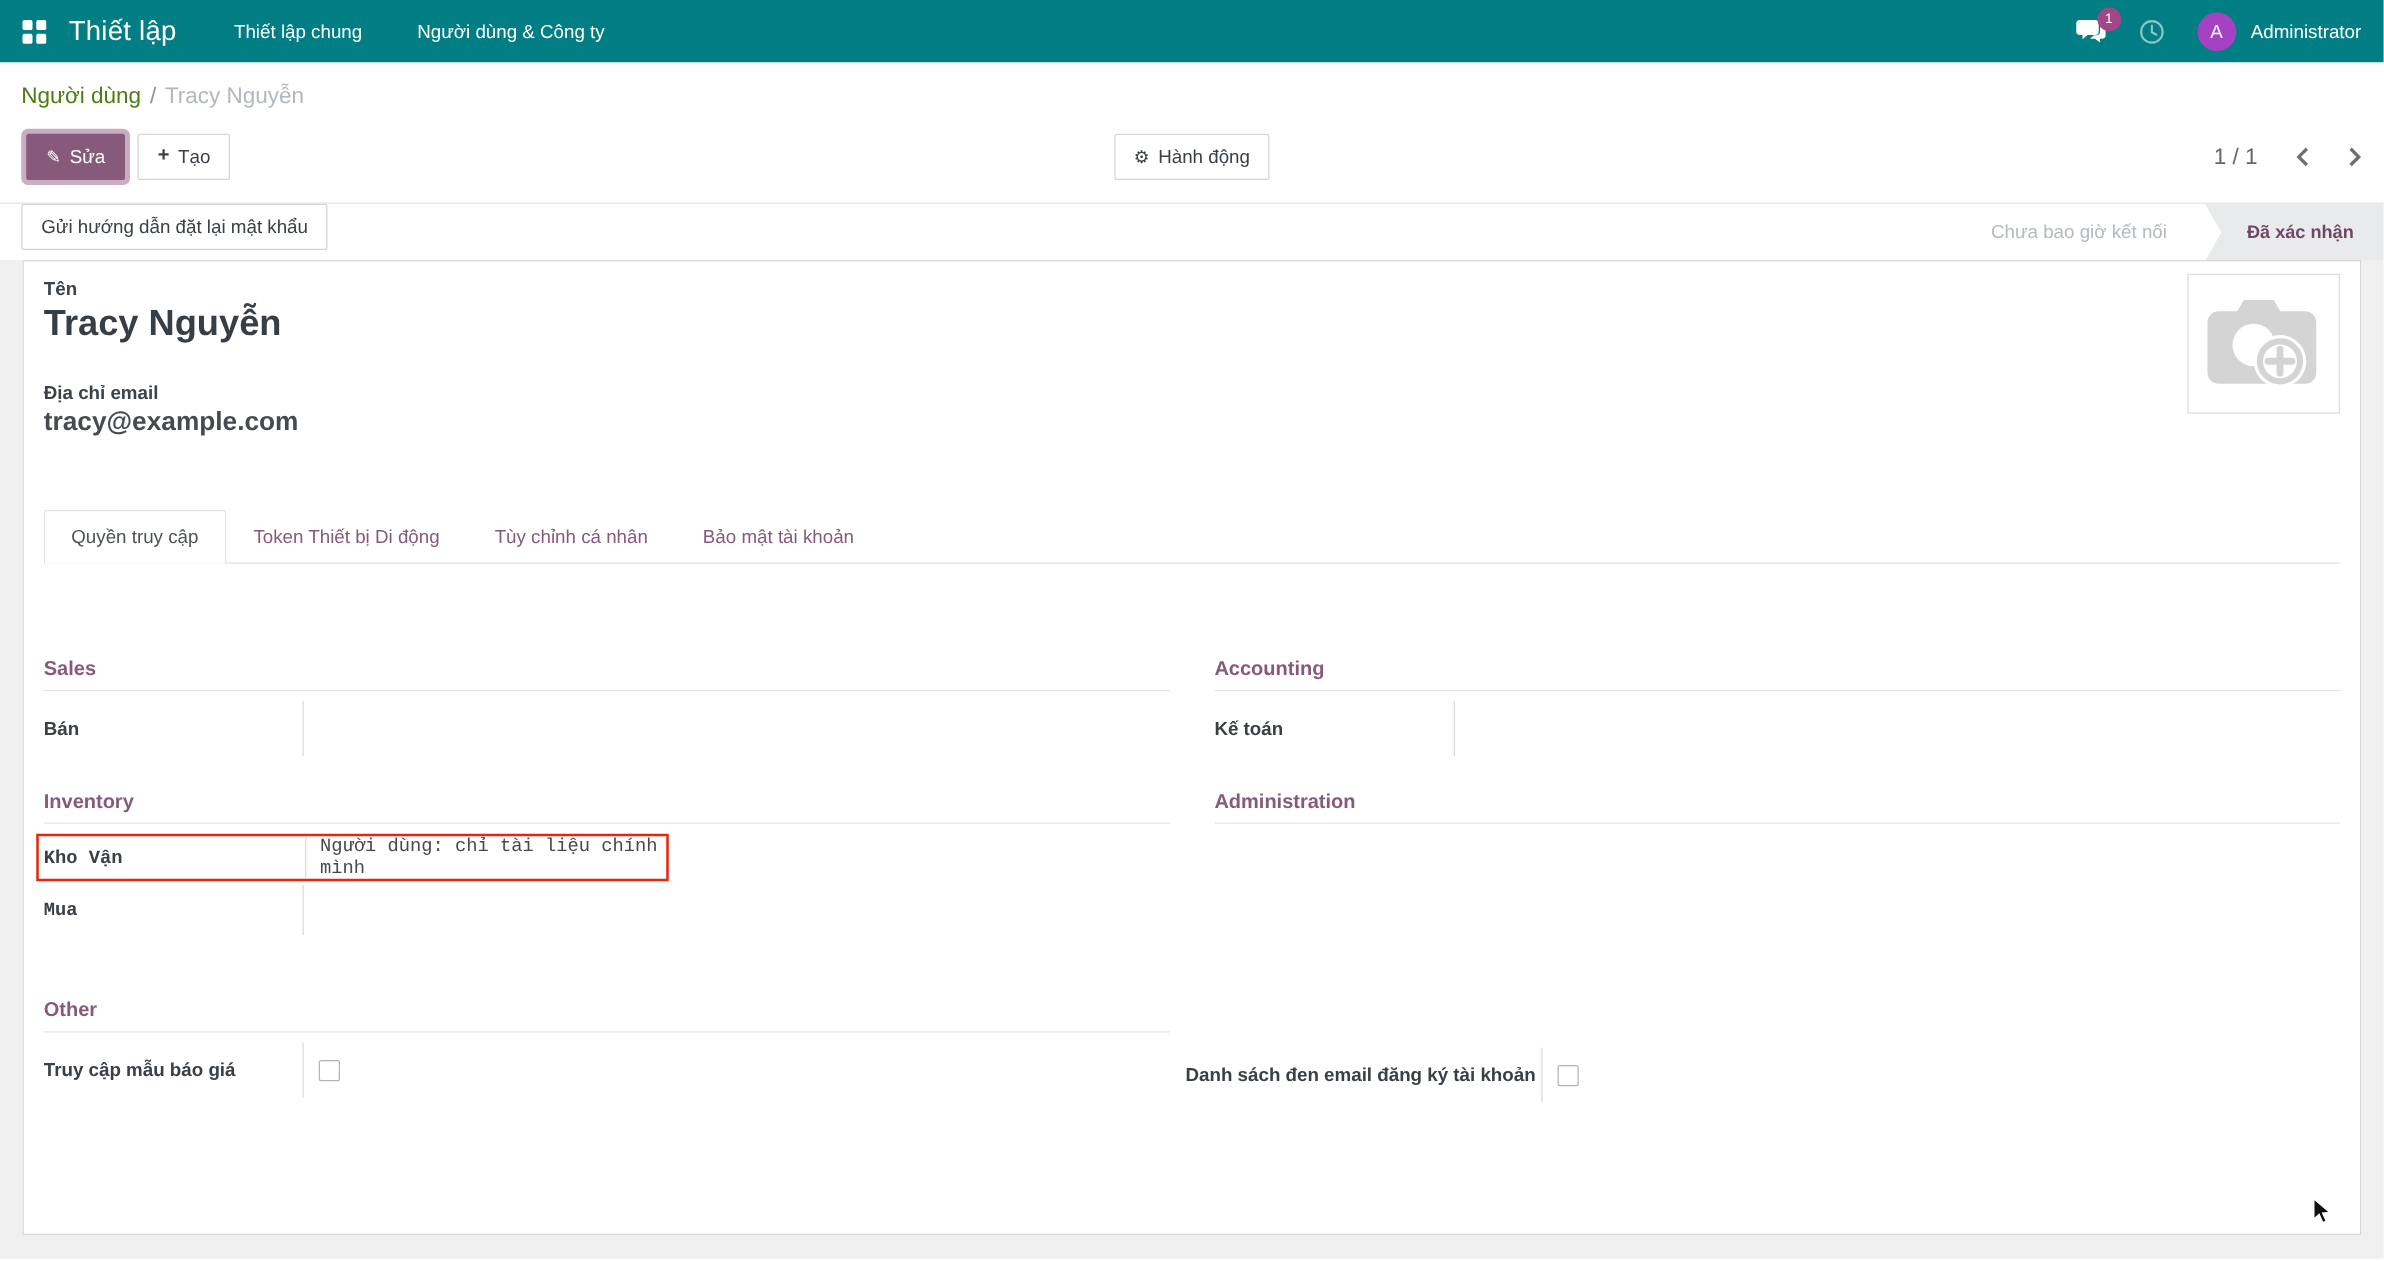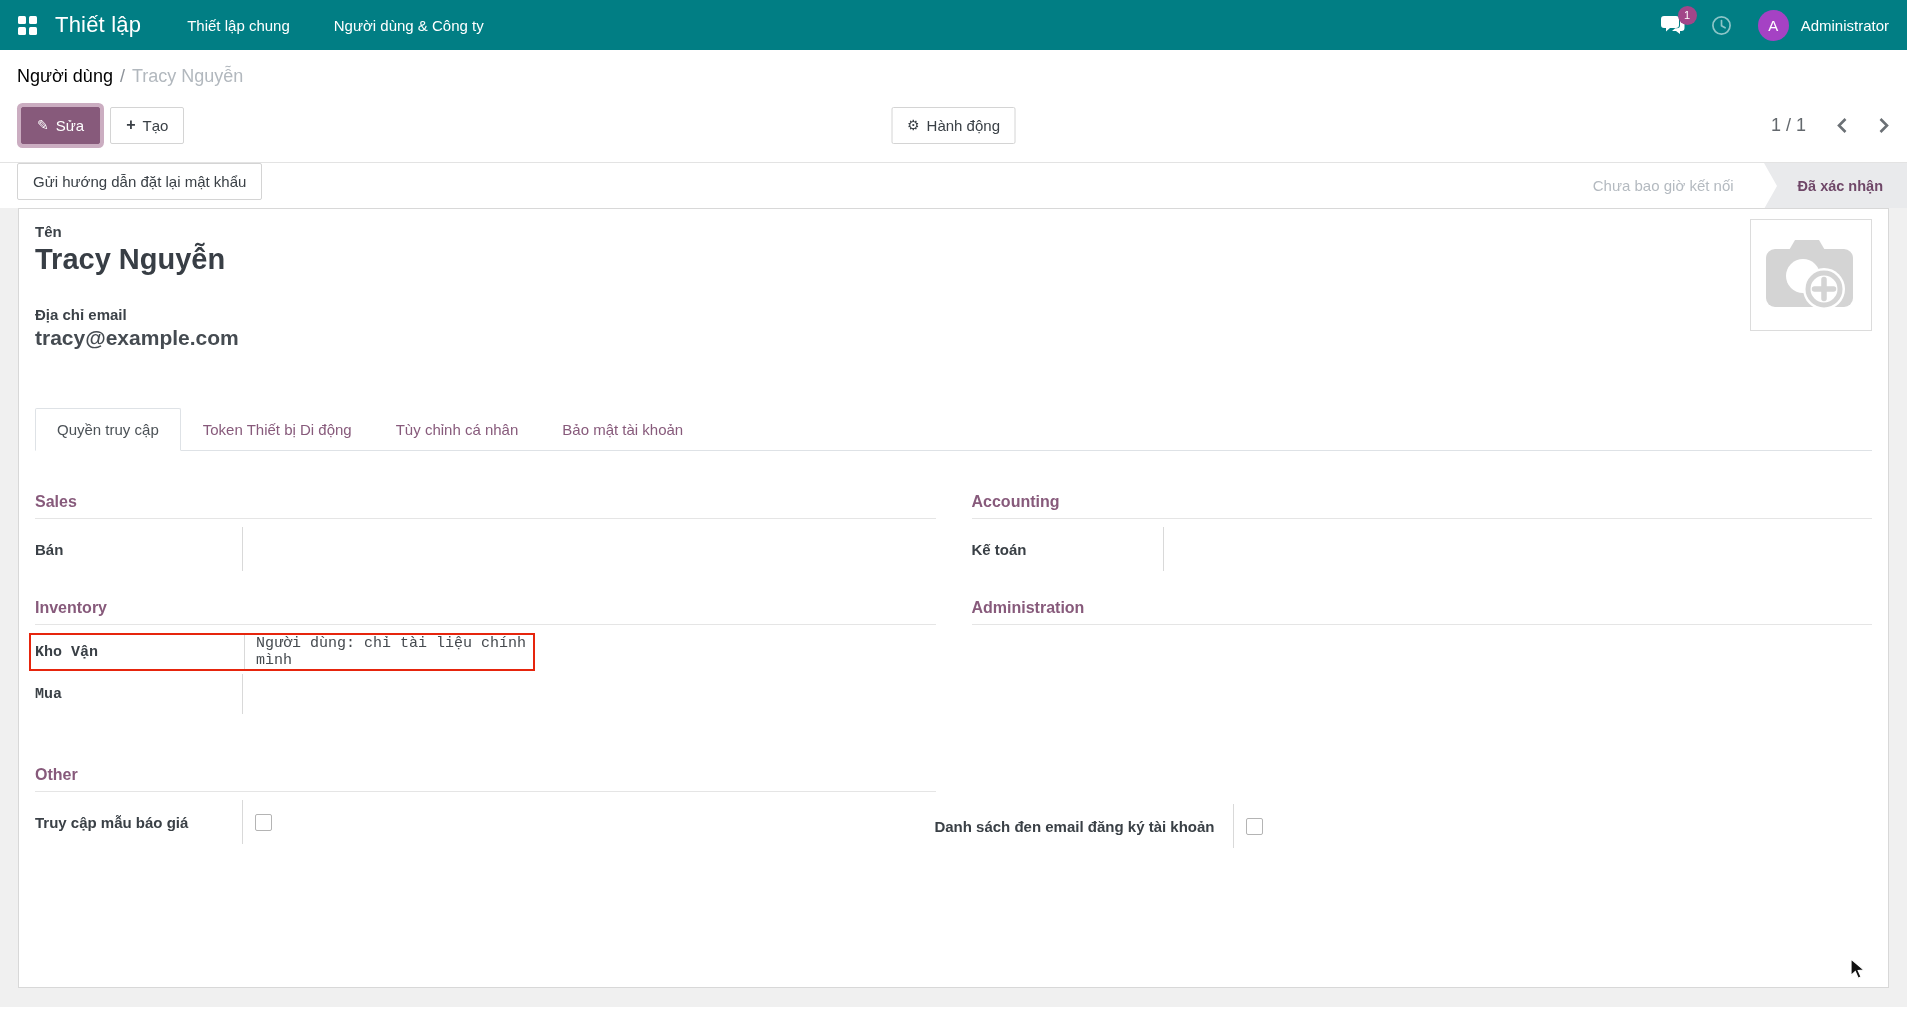--- a/index.html
+++ b/index.html
@@ -31,21 +31,21 @@
   }
   .avatar {
     width: 31px; height: 31px; border-radius: 50%; background: #a542c4; color: #fff;
     display: flex; align-items: center; justify-content: center; font-size: 15px;
   }
   .user-name { font-size: 15px; margin-left: -14px; }
 
   
   .control-panel { background: #fff; padding: 13px 17px 17px 17px; }
   .breadcrumb { font-size: 18px; line-height: 26px; }
-  .breadcrumb a { color: #000000; text-decoration: none; cursor: pointer; }
+  .breadcrumb a { color: #4d7c0f; text-decoration: none; cursor: pointer; }
   .breadcrumb .sep { color: #8d9299; margin: 0 7px; }
   .breadcrumb .current { color: #b2b8be; }
   .cp-buttons { display: flex; align-items: center; margin-top: 16px; position: relative; height: 40px; }
   .btn {
     font-family: inherit; font-size: 15px; background: #fff; border: 1px solid #d4d4d4;
     color: #3a4046; padding: 8px 15px; border-radius: 2px; cursor: pointer;
     display: inline-flex; align-items: center; gap: 7px; line-height: 19px;
   }
   .btn-primary {
     background: #875a7b; border-color: #875a7b; color: #fff;
@@ -99,35 +99,35 @@
   .tab {
     font-size: 15px; padding: 12px 21px; cursor: pointer; color: #875a7b;
     border: 1px solid transparent; margin-bottom: -1px; white-space: nowrap;
   }
   .tab.active {
     color: #4c5257; background: #fff;
     border-color: #dee2e6 #dee2e6 #ffffff #dee2e6; border-radius: 2px 2px 0 0;
   }
 
   
-  .content { margin-top: 42px; display: grid; grid-template-columns: 1fr 1fr; column-gap: 36px; }
+  .content { margin-top: 76px; display: grid; grid-template-columns: 1fr 1fr; column-gap: 36px; }
   .section { align-self: start; }
   .section-title {
     color: #875a7b; font-size: 16px; font-weight: bold;
     padding-bottom: 7px; border-bottom: 1px solid #e5e5e5; margin-bottom: 8px;
   }
   .row2 { margin-top: 28px; }
   .row3 { margin-top: 52px; }
   .no-title { padding-top: 38px; }
   .field-row { display: flex; align-items: stretch; min-height: 44px; }
   .field-row.compact { min-height: 40px; font-family: Liberation Mono, monospace; }
   .f-label {
     width: 208px; flex: 0 0 auto; display: flex; align-items: center;
     font-size: 15px; font-weight: bold; color: #3a4046;
-    border-right: 1px solid #d9d9d9; padding-right: 18px;
+    border-right: 1px solid #d9d9d9; padding-right: 4px;
   }
   .f-label.right-col { width: 192px; }
   .f-label.blacklist { width: 262px; justify-content: flex-end; text-align: right; white-space: nowrap; }
   .f-value { display: flex; align-items: center; padding-left: 11px; font-size: 15px; color: #454a4f; }
   .field-row.highlighted {
     border: 2px solid #e6250d; width: 506px; min-height: 34px;
     margin: 3px 0 3px -6px; padding-left: 4px;
   }
   .field-row.highlighted .f-label { width: 210px; }
   .checkbox {

